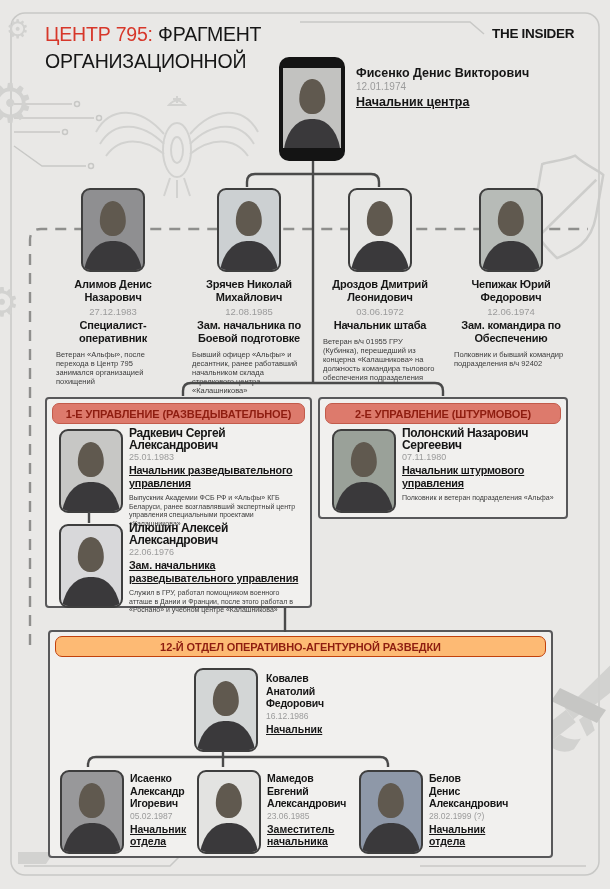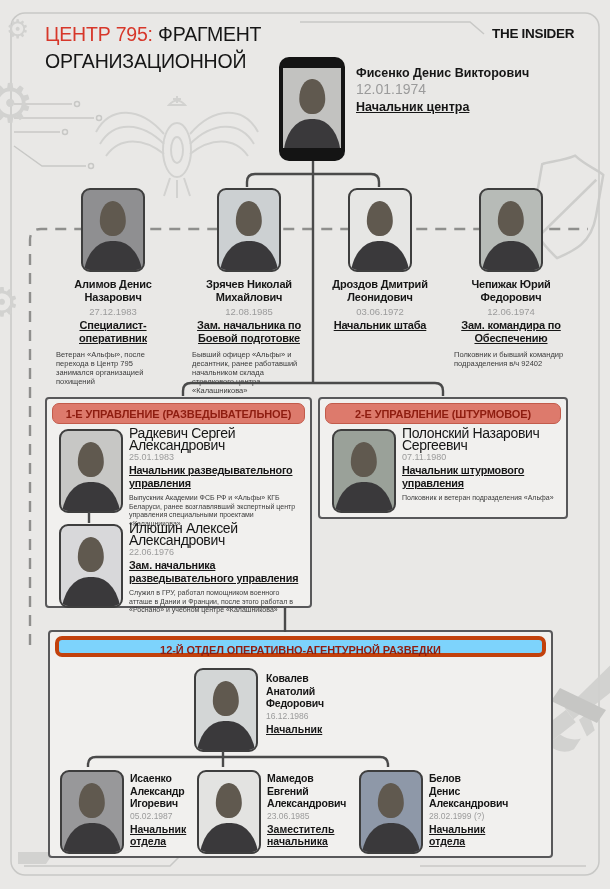--- a/index.html
+++ b/index.html
@@ -25,39 +25,39 @@
   .silh::after{content:"";position:absolute;left:50%;top:64%;width:98%;height:46%;
         transform:translateX(-50%);background:#3a393b;
         border-radius:46% 46% 0 0 / 100% 100% 0 0}
   .phone{position:absolute;background:#141414;border-radius:10px;z-index:2}
   .phone-screen{position:absolute;left:4px;right:4px;top:11px;bottom:13px;overflow:hidden;
         background:#c4c4c2}
 
   
   .dir-info{position:absolute;left:356px;top:66px;width:232px;z-index:2}
   .d-name{font-size:12.5px;font-weight:700}
-  .d-dob{font-size:14px;color:#9b9b9b;margin:1px 0 3px}
+  .d-dob{font-size:10px;color:#9b9b9b;margin:1px 0 3px}
   .d-role{font-size:12.5px;font-weight:700;text-decoration:underline;margin-bottom:6px}
   .d-desc{font-size:8px;line-height:10px;color:#3b3b3b}
 
   
   .dep-col{position:absolute;width:134px;top:278px;text-align:center;z-index:2}
   .nm{font-weight:700;font-size:11px;line-height:13px;letter-spacing:-0.2px}
   .dob{font-size:9.5px;color:#9b9b9b;margin:2px 0}
-  .role{font-weight:700;font-size:11px;line-height:13px;text-decoration:underline;letter-spacing:-0.2px}
+  .role{font-weight:700;font-size:11px;line-height:13px;letter-spacing:-0.2px}
   .desc{font-size:7.5px;line-height:9px;color:#3b3b3b;text-align:left;margin-top:5px;padding:0 10px}
 
   
   .org-box{position:absolute;background:#f1f0ee;border:2px solid #58585a;border-radius:4px;z-index:2}
   .banner{position:absolute;left:5px;top:4px;right:5px;height:21px;border-radius:7px;font-weight:700;
           font-size:11px;line-height:20px;text-align:center;color:#8e1d10;letter-spacing:-0.1px}
   .banner.salmon{background:#dd7a6c;border:1px solid #c25b4b}
-  .banner.gray{background:#7dd3fc;border:4px solid #c2410c}
+  .banner.gray{background:#fdba74;border:1px solid #c2410c}
   .m-info{position:absolute;z-index:2}
-  .m-name{font-weight:400;font-size:14px;letter-spacing:-0.35px;line-height:12px}
+  .m-name{font-weight:700;font-size:12px;letter-spacing:-0.35px;line-height:12px}
   .m-dob{font-size:9px;color:#9b9b9b;margin:1px 0 2px}
   .m-role{font-weight:700;font-size:10.8px;line-height:13px;text-decoration:underline;letter-spacing:-0.2px}
   .m-desc{font-size:7px;line-height:8.6px;color:#3b3b3b;margin-top:4px}
   .stack{white-space:pre-line}
   .s-name{font-weight:700;font-size:10.5px;line-height:12.5px;letter-spacing:-0.2px}
   .s-dob{font-size:8.5px;color:#9b9b9b;margin:1px 0 2px}
   .s-role{font-weight:700;font-size:10.5px;line-height:12.5px;text-decoration:underline}
 
   .gear{position:absolute;color:#d2d2d0;z-index:0;user-select:none;line-height:1}
 </style>
@@ -161,20 +161,21 @@
     <div class="desc">Бывший офицер «Альфы» и десантник, ранее работавший начальником склада стрелкового центра «Калашникова»</div>
   </div>
 
   <div class="photo" style="left: 348px; top: 188px; width: 64px; height: 84px; background: rgb(230, 230, 228);">
       <div class="silh"></div>
     </div>
   <div class="dep-col" style="left:313px">
     <div class="nm">Дроздов Дмитрий Леонидович</div>
     <div class="dob">03.06.1972</div>
     <div class="role">Начальник штаба</div>
+    <div class="desc">Ветеран в/ч 01955 ГРУ (Кубинка), перешедший из концерна «Калашникова» на должность командира тылового обеспечения подразделения</div>
   </div>
 
   <div class="photo" style="left: 479px; top: 188px; width: 64px; height: 84px; background: rgb(183, 187, 183);">
       <div class="silh"></div>
     </div>
   <div class="dep-col" style="left:444px">
     <div class="nm">Чепижак Юрий Федорович</div>
     <div class="dob">12.06.1974</div>
     <div class="role">Зам. командира по Обеспечению</div>
     <div class="desc">Полковник и бывший командир подразделения в/ч 92402</div>

